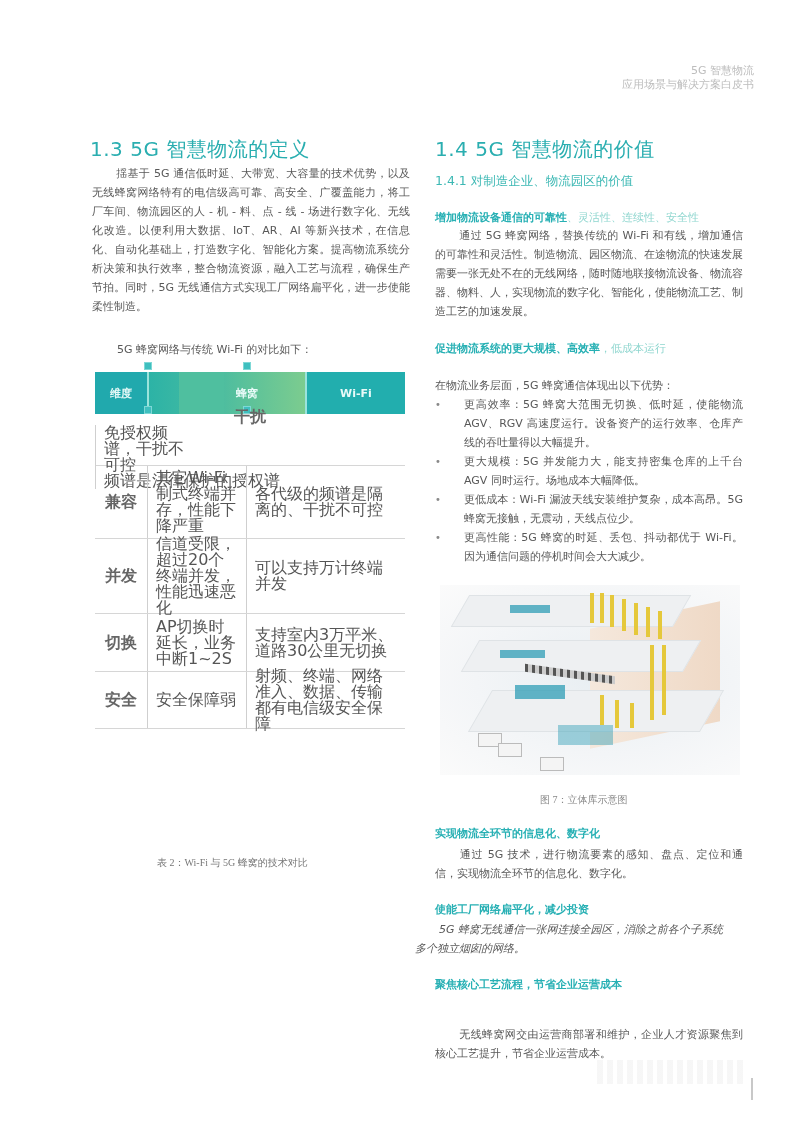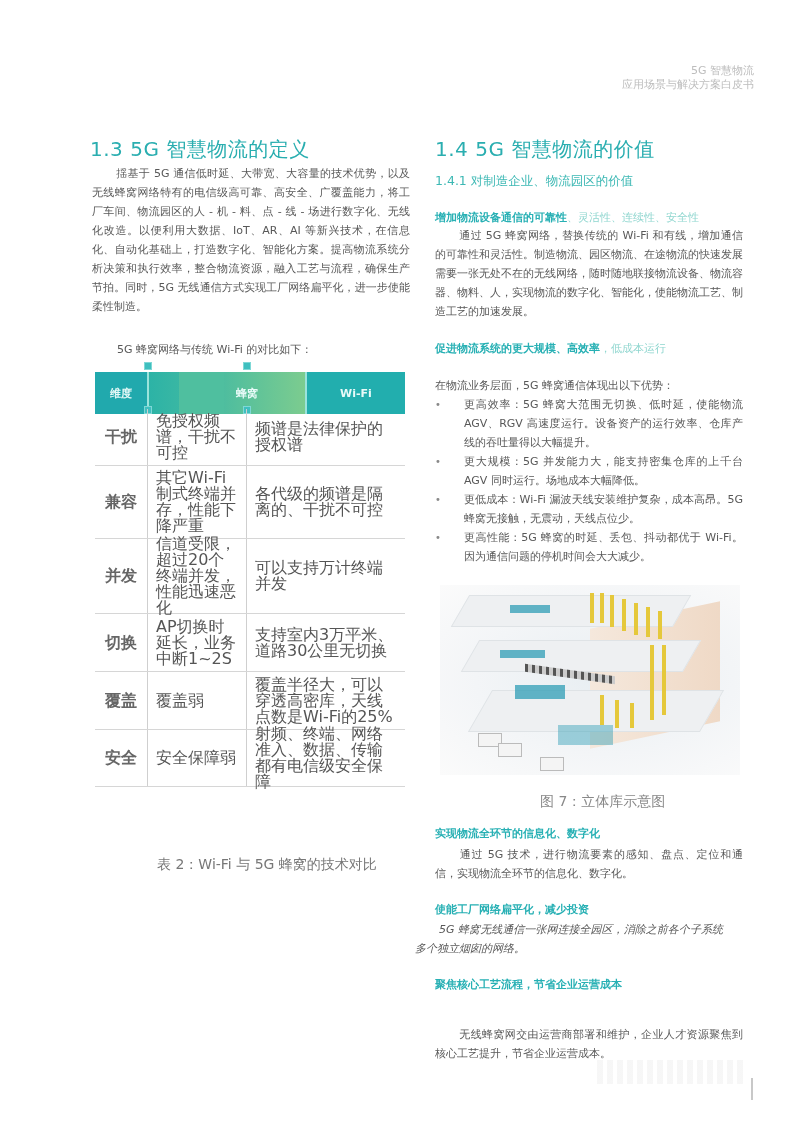--- a/index.html
+++ b/index.html
@@ -24,21 +24,21 @@
     .th3 { flex: 1; background: linear-gradient(90deg, #2cb3a6 0%, #47bba1 40%, #7ccc8f 100%); border-left: 2px solid #9be3dc; position: relative; }
     .th3 .blot { position: absolute; left: 30px; top: 0; width: 45px; height: 42px; background: #4fbf9f; }
     .th3 span { position: relative; margin-left: 40px; }
     .handle { position: absolute; width: 6px; height: 6px; background: #3fbfbf; border: 1px solid #7fd8d6; }
     .rows { position: absolute; left: 95px; top: 409px; width: 310px; }
     .row { display: flex; border-bottom: 1.5px solid #d6d6d6; align-items: center; }
     .cell { padding: 0 8px; line-height: 16px; }
     .c1 { width: 36px; text-align: center; font-weight: bold; color: #666; }
     .c2 { width: 82px; border-left: 1px solid #cfcfcf; align-self: stretch; display: flex; align-items: center; }
     .c3 { flex: 1; border-left: 1px solid #cfcfcf; align-self: stretch; display: flex; align-items: center; }
-    .caption { position: absolute; font-size: 14px; color: #777; white-space: nowrap; }
+    .caption { position: absolute; font-size: 10px; color: #777; white-space: nowrap; font-family: Liberation Serif, serif; }
 
     
     .figure { position: absolute; left: 440px; top: 585px; width: 300px; height: 190px;
       background: radial-gradient(ellipse at 55% 50%, #e8eef2 0%, #f3f5f7 55%, #fbfbfb 100%); overflow: hidden; }
     .floor { position: absolute; background: #eef0f2; border: 1px solid #dfe3e6; transform: skewX(-30deg); }
     .water { position: absolute; background: #2f9db6; opacity: 0.75; }
     .rack { position: absolute; width: 4px; background: #e5c83b; }
     .wall { position: absolute; background: linear-gradient(90deg, #f5e8dc, #efd9c6); }
     .truck { position: absolute; width: 22px; height: 12px; background: #f4f4f4; border: 1px solid #bbb; }
     .footer-mark { position: absolute; left: 597px; top: 1060px; width: 150px; height: 24px;
@@ -68,44 +68,39 @@
     <span>蜂窝</span>
   </div>
   <div class="th th2">Wi-Fi</div>
 </div>
 <div class="handle" style="left:144px; top:362px;"></div>
 <div class="handle" style="left:144px; top:406px;"></div>
 <div class="handle" style="left:243px; top:362px;"></div>
 <div class="handle" style="left:243px; top:406px;"></div>
 
 <div class="rows">
-  <div class="row" style="height:56px;">
+  <div class="row" style="height:56px;flex-direction:column;">
     <div class="cell c1">干扰</div>
     <div class="cell c2">免授权频谱，干扰不可控</div>
     <div class="cell c3">频谱是法律保护的授权谱</div>
   </div>
   <div class="row" style="height:72px;">
     <div class="cell c1">兼容</div>
     <div class="cell c2">其它Wi-Fi制式终端并存，性能下降严重</div>
     <div class="cell c3">各代级的频谱是隔离的、干扰不可控</div>
   </div>
   <div class="row" style="height:74px;">
     <div class="cell c1">并发</div>
     <div class="cell c2">信道受限，超过20个终端并发，性能迅速恶化</div>
     <div class="cell c3">可以支持万计终端并发</div>
   </div>
   <div class="row" style="height:57px;">
     <div class="cell c1">切换</div>
     <div class="cell c2">AP切换时延长，业务中断1~2S</div>
     <div class="cell c3">支持室内3万平米、道路30公里无切换</div>
-  </div>
-  <div class="row" style="height:57px;">
-    <div class="cell c1">覆盖</div>
-    <div class="cell c2">覆盖弱</div>
-    <div class="cell c3">覆盖半径大，可以穿透高密库，天线点数是Wi-Fi的25%</div>
   </div>
   <div class="row" style="height:56px;">
     <div class="cell c1">安全</div>
     <div class="cell c2">安全保障弱</div>
     <div class="cell c3">射频、终端、网络准入、数据、传输都有电信级安全保障</div>
   </div>
 </div>
 
 <div class="caption" style="left:157px; top:856px;">表 2：Wi-Fi 与 5G 蜂窝的技术对比</div>
 

